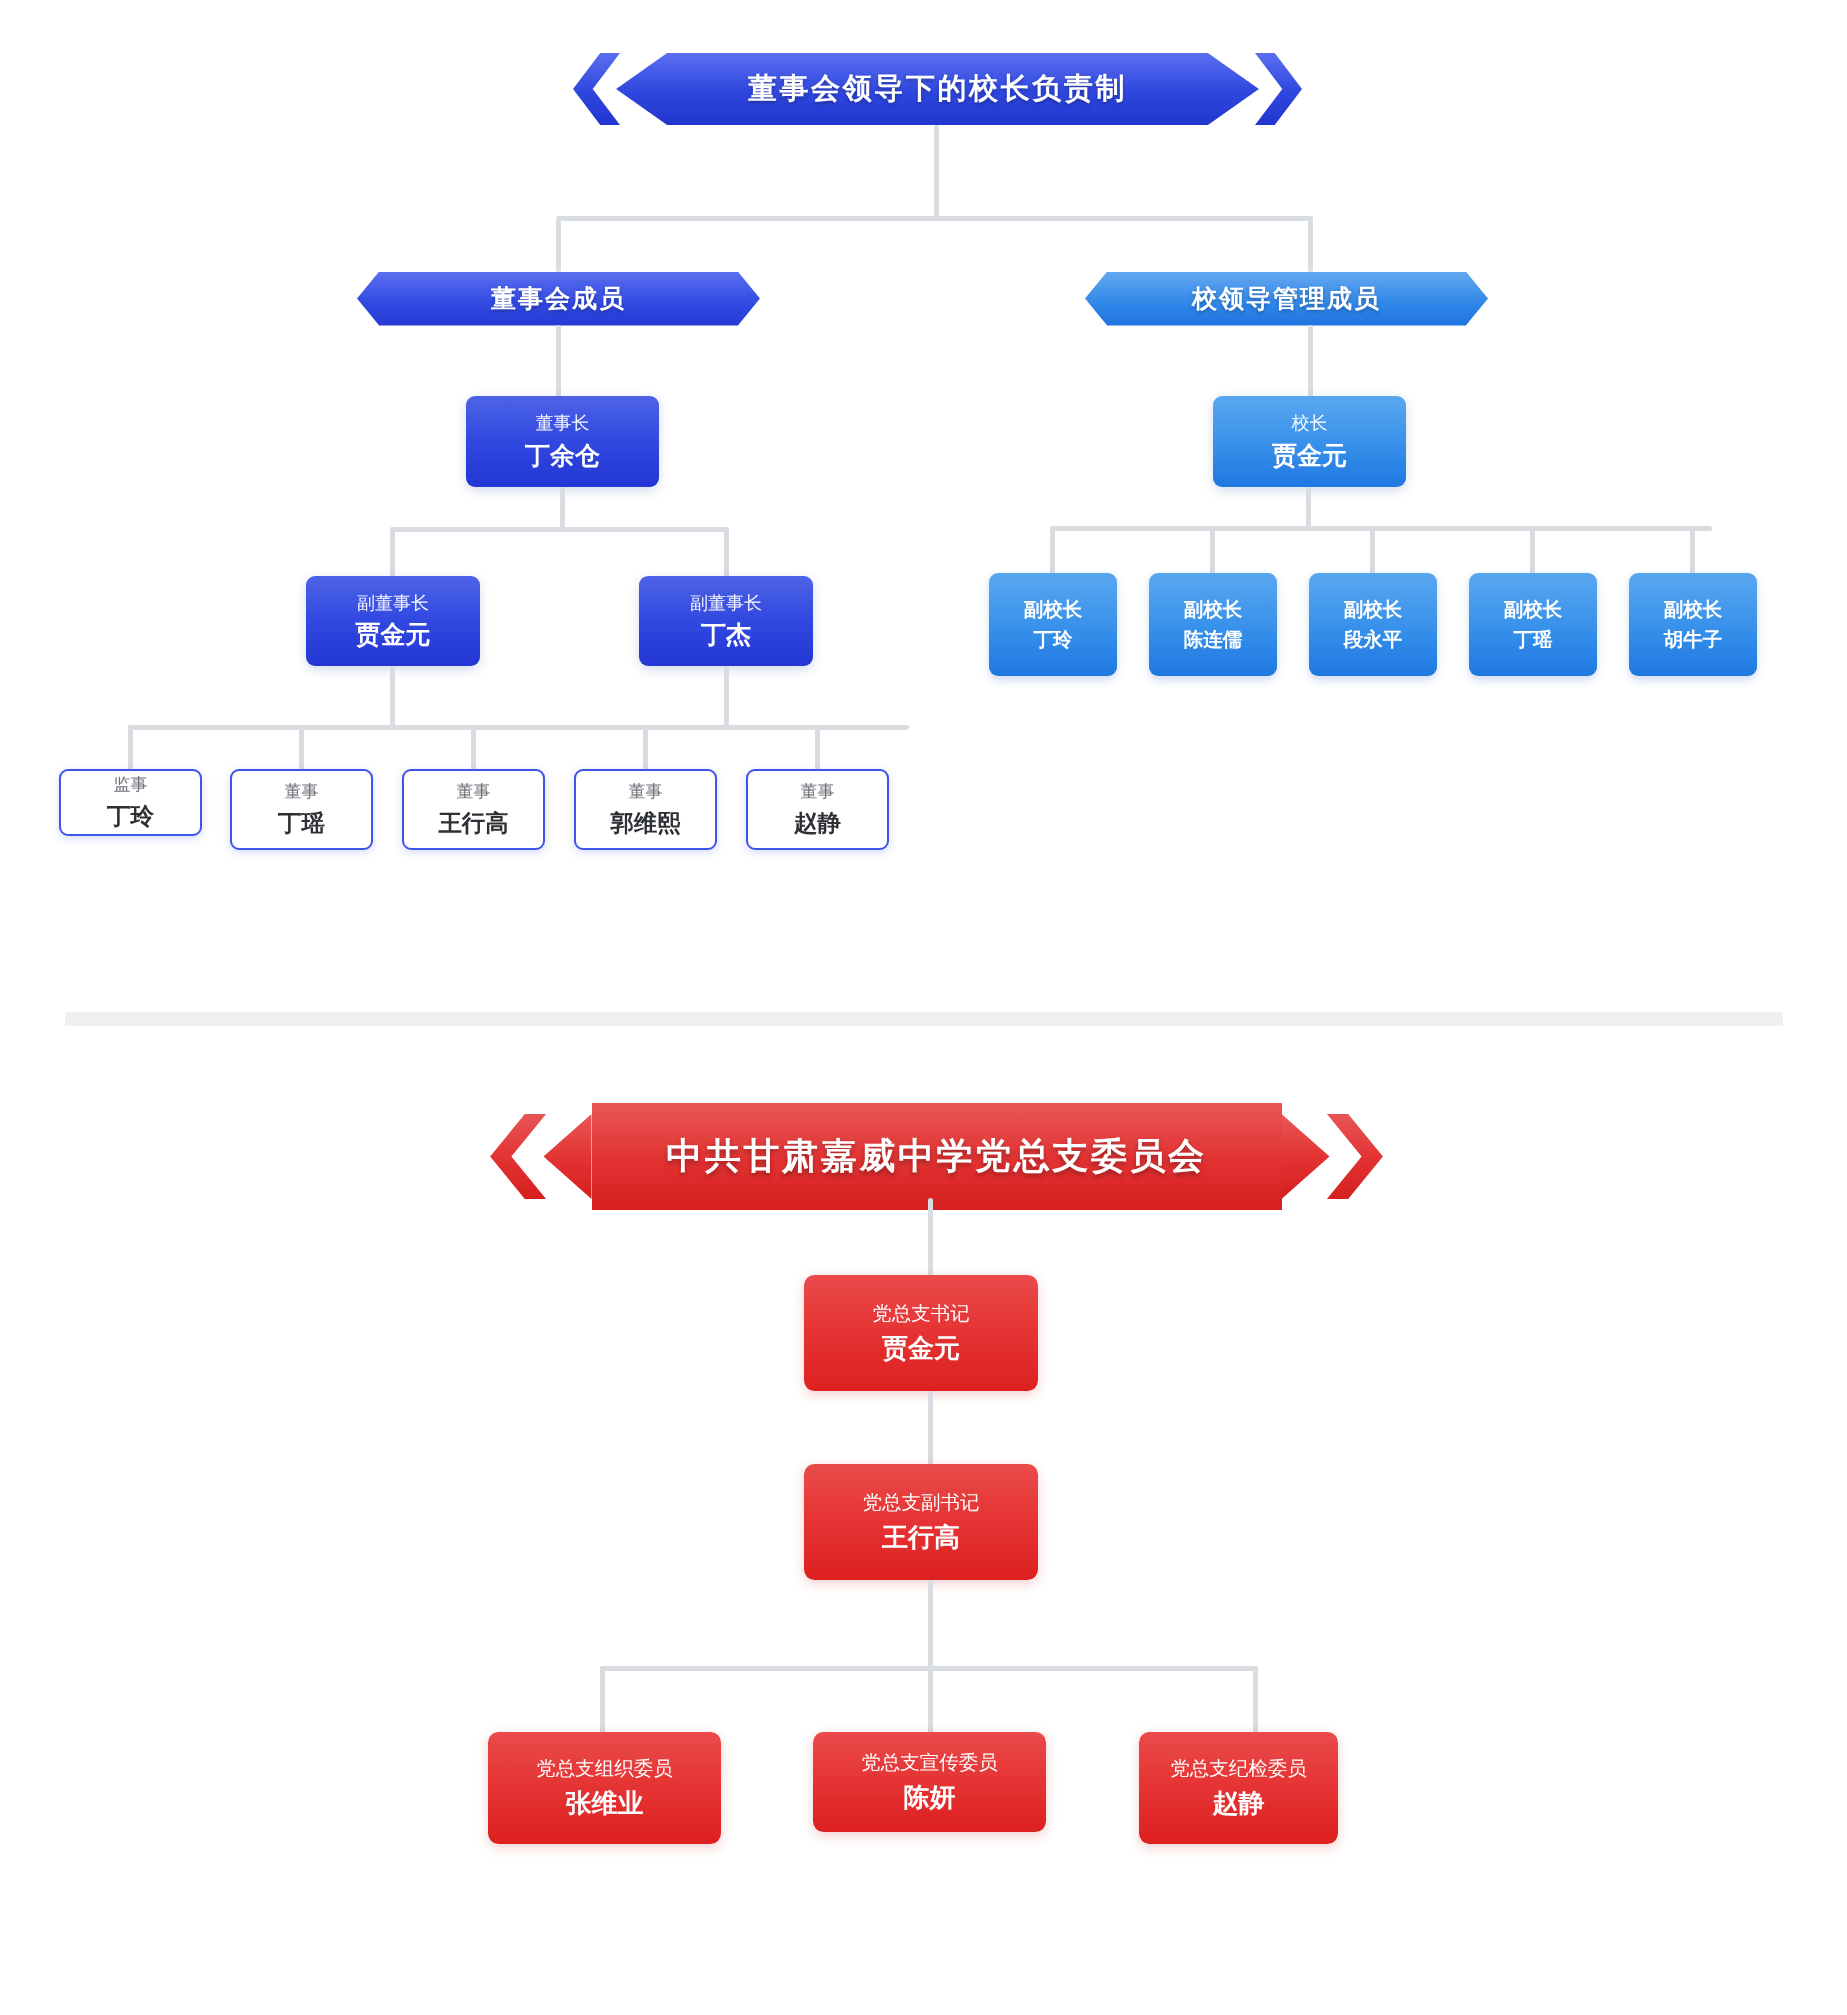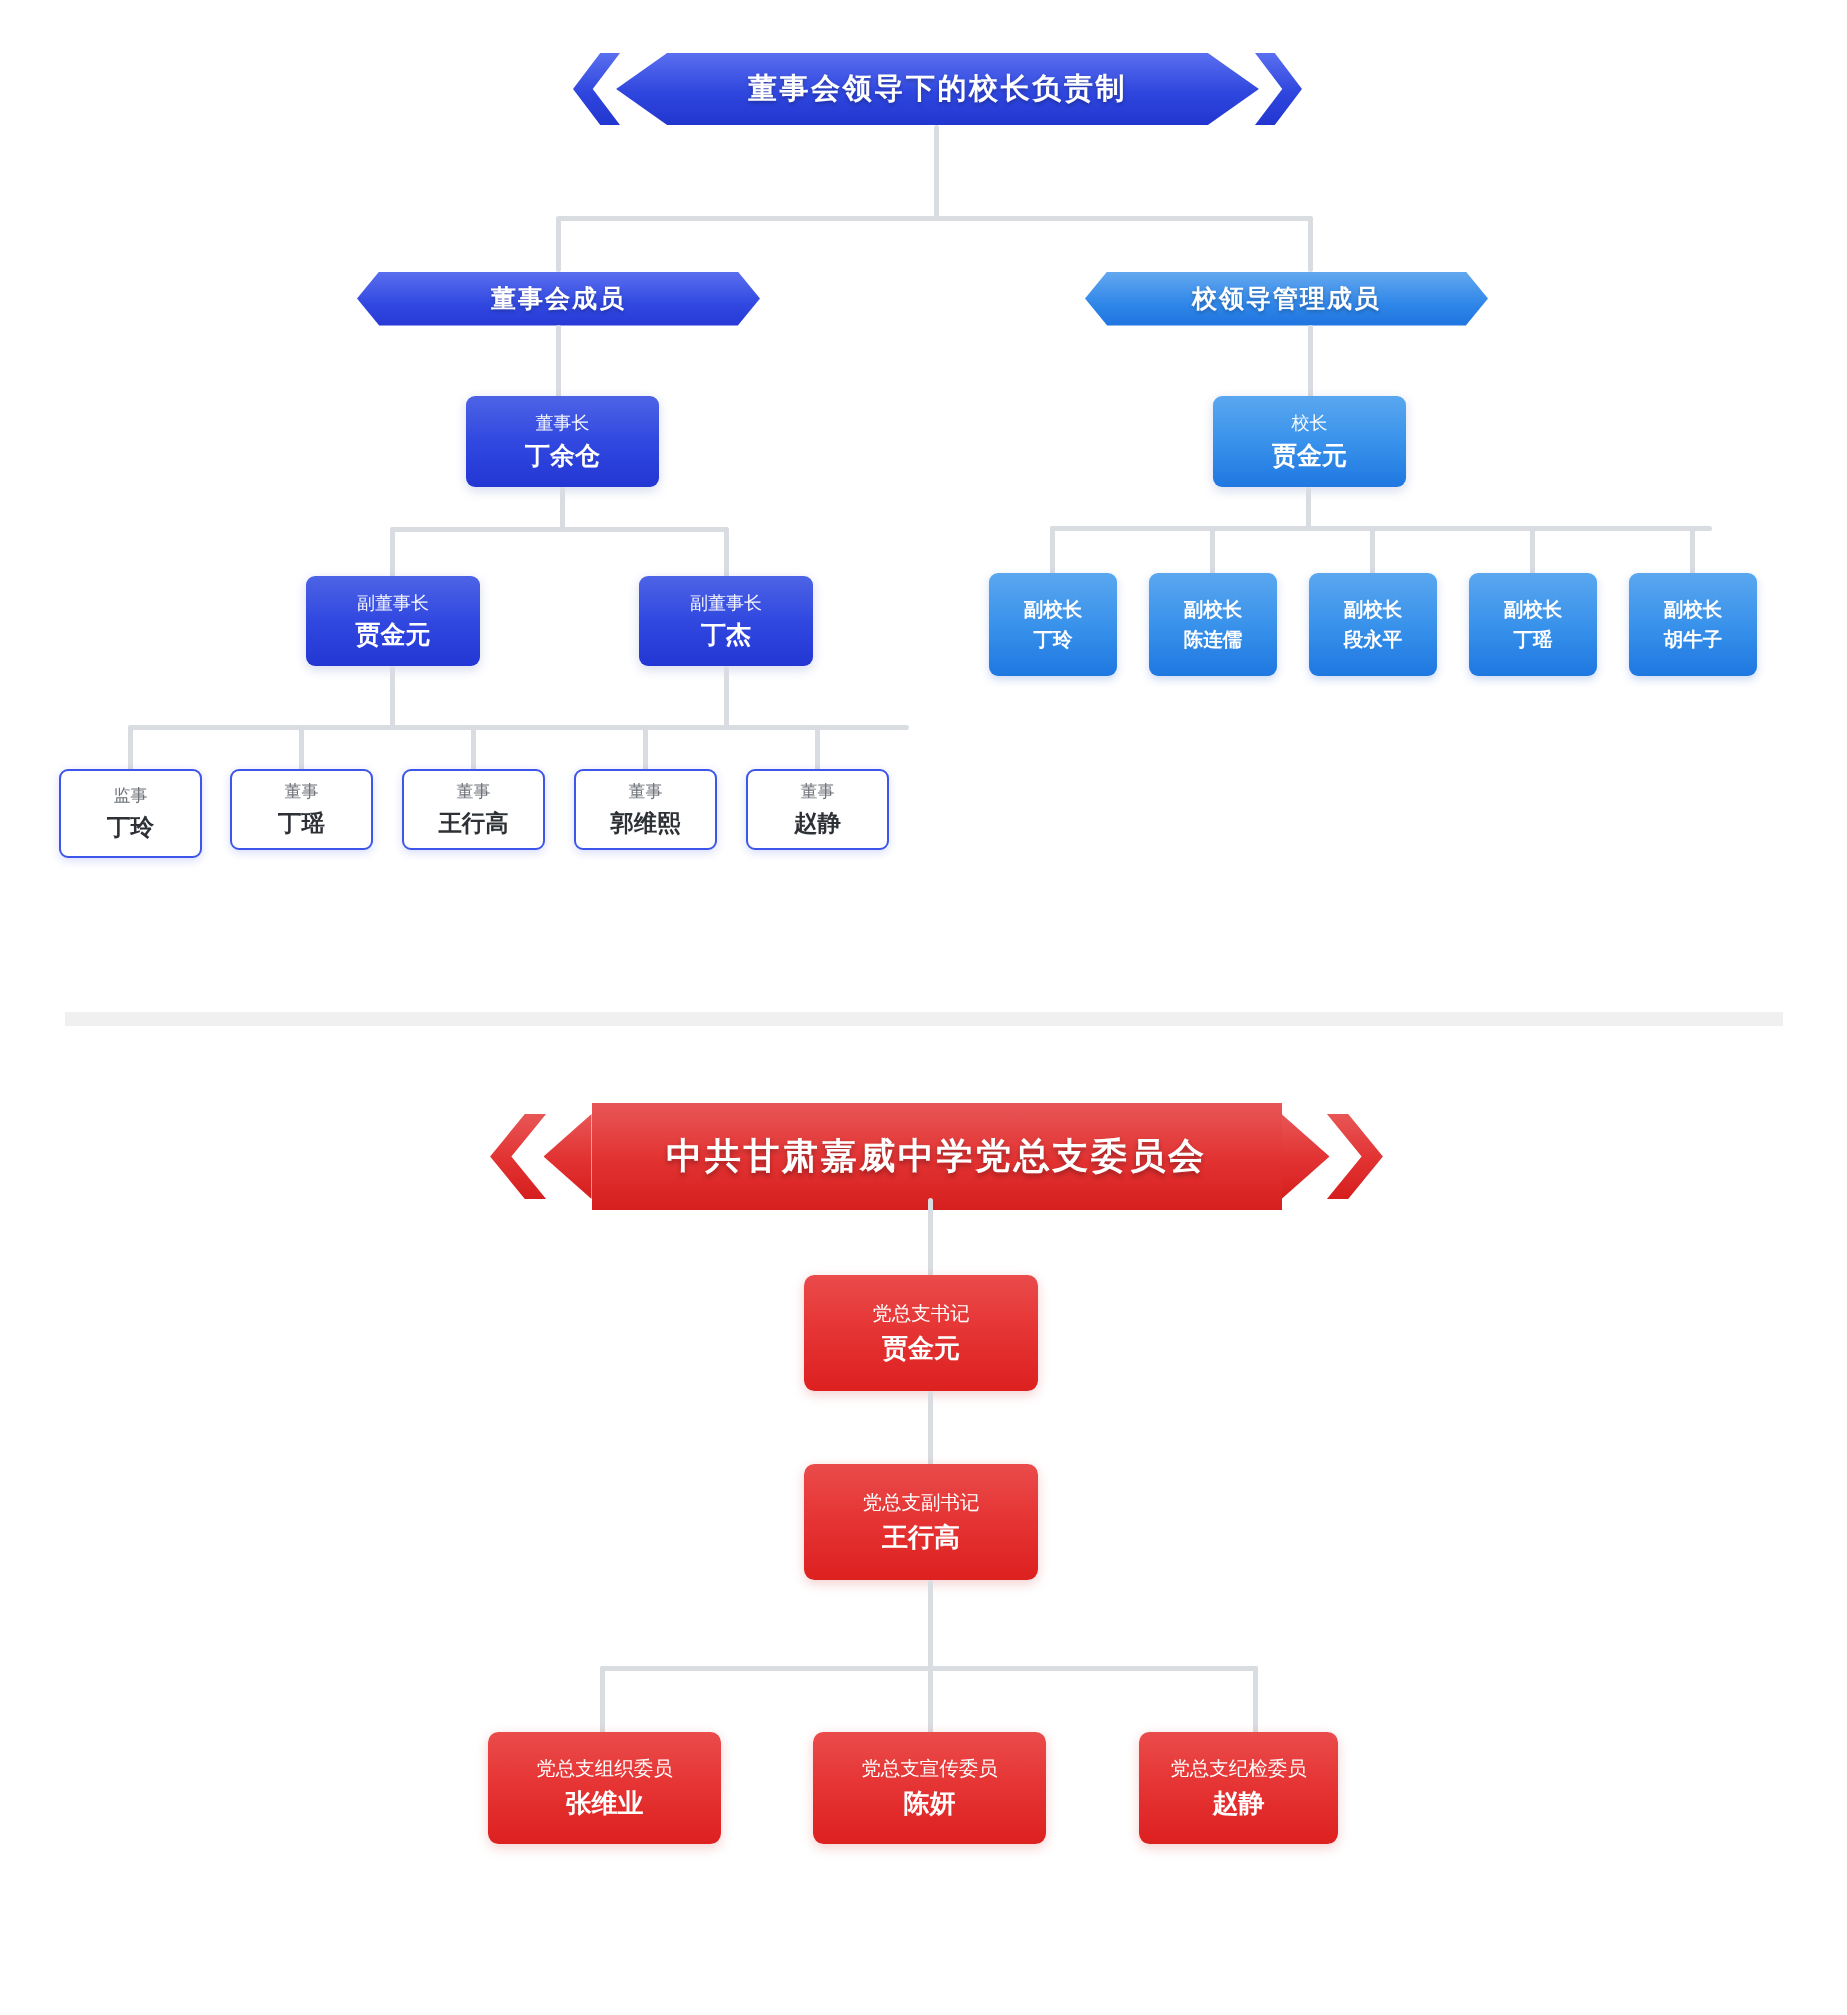--- a/index.html
+++ b/index.html
@@ -199,21 +199,21 @@
 
   <div class="line v" style="left:390px; top:666px; height:64px;"></div>
   <div class="line v" style="left:724px; top:666px; height:64px;"></div>
   <div class="line h" style="left:128px; top:725px; width:781px;"></div>
   <div class="line v" style="left:128px;  top:725px; height:49px;"></div>
   <div class="line v" style="left:299px;  top:725px; height:49px;"></div>
   <div class="line v" style="left:471px;  top:725px; height:49px;"></div>
   <div class="line v" style="left:643px;  top:725px; height:49px;"></div>
   <div class="line v" style="left:815px; top:725px; height:49px;"></div>
 
-  <div class="node outline" style="left:59px;  top:769px; width:143px; height:89px;">
+  <div class="node outline" style="left:59px;  top:769px; width:143px; height:67px;">
     <span class="role">监事</span>
     <span class="name">丁玲</span>
   </div>
   <div class="node outline" style="left:230px; top:769px; width:143px; height:81px;">
     <span class="role">董事</span>
     <span class="name">丁瑶</span>
   </div>
   <div class="node outline" style="left:402px; top:769px; width:143px; height:81px;">
     <span class="role">董事</span>
     <span class="name">王行高</span>
@@ -290,21 +290,21 @@
   <div class="line v" style="left:928px; top:1580px; height:91px;"></div>
   <div class="line h" style="left:600px; top:1666px; width:658px;"></div>
   <div class="line v" style="left:600px;  top:1666px; height:72px;"></div>
   <div class="line v" style="left:928px; top:1666px; height:72px;"></div>
   <div class="line v" style="left:1253px; top:1666px; height:72px;"></div>
 
   <div class="node red" style="left:488px;  top:1732px; width:233px; height:112px;">
     <span class="role">党总支组织委员</span>
     <span class="name">张维业</span>
   </div>
-  <div class="node red" style="left:813px; top:1732px; width:233px; height:112px;">
+  <div class="node red" style="left:813px; top:1732px; width:233px; height:100px;">
     <span class="role">党总支宣传委员</span>
     <span class="name">陈妍</span>
   </div>
   <div class="node red" style="left:1139px; top:1732px; width:199px; height:112px;">
     <span class="role">党总支纪检委员</span>
     <span class="name">赵静</span>
   </div>
 
 </div>
 

